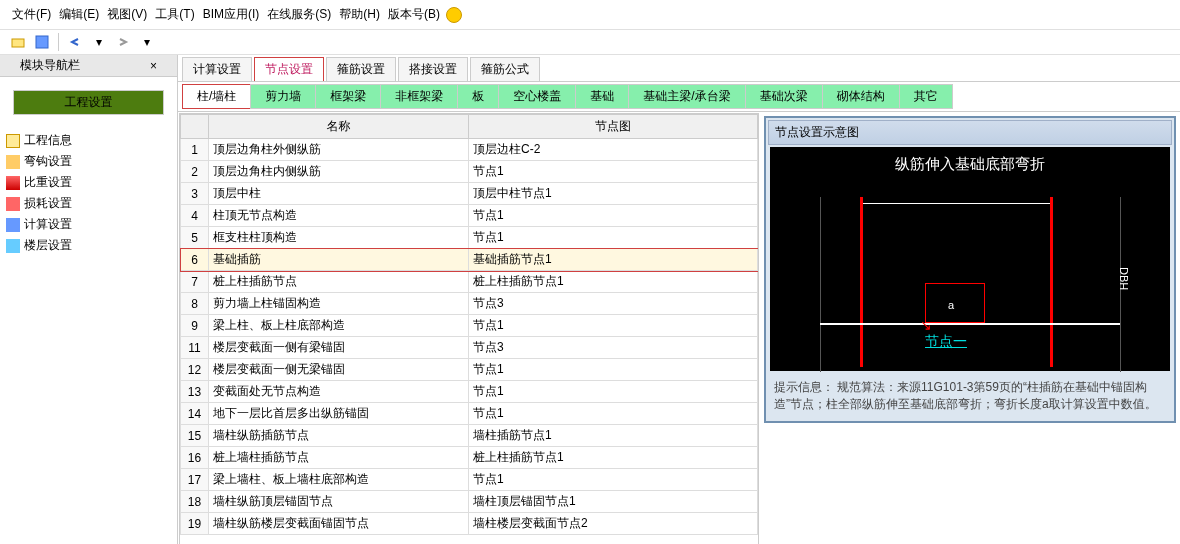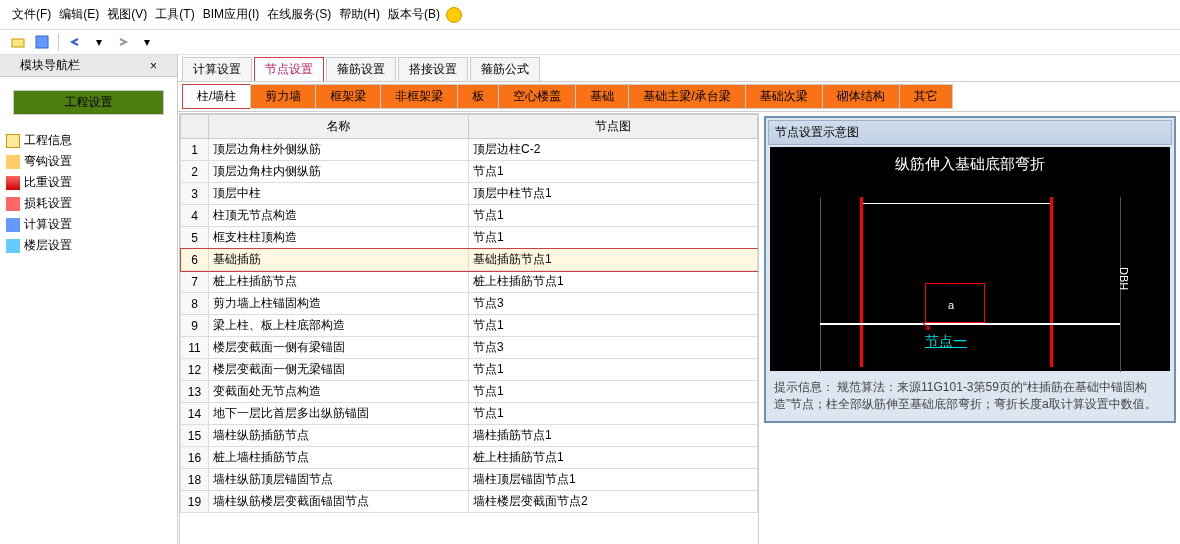--- a/index.html
+++ b/index.html
@@ -28,21 +28,21 @@
 .ti-5 { background: #6699ff; }
 .ti-6 { background: #66ccff; }
 
 .right-area { flex: 1; display: flex; flex-direction: column; }
 
 .tabs1 { display: flex; border-bottom: 1px solid #ccc; padding: 2px 4px 0; gap: 2px; }
 .tab { padding: 3px 10px; border: 1px solid #ccc; border-bottom: none; background: #f5f5f5; cursor: pointer; }
 .tab.active { background: #fff; border-color: #d04040; color: #be185d; }
 
 .tabs2 { display: flex; padding: 2px 4px; gap: 0; border-bottom: 1px solid #ccc; flex-wrap: wrap; }
-.tab2 { padding: 3px 14px; border: 1px solid #ccc; background: #f97316; cursor: pointer; margin-right: -1px; }
+.tab2 { padding: 3px 14px; border: 1px solid #ccc; background: #86efac; cursor: pointer; margin-right: -1px; }
 .tab2.active { border-color: #d04040; background: #fff; }
 
 .content { flex: 1; display: flex; overflow: hidden; }
 
 .table-wrap { flex: 1; overflow: auto; border: 1px solid #ccc; margin: 1px; }
 table { width: 100%; border-collapse: collapse; }
 th { background: #f0f0f0; border: 1px solid #ccc; padding: 3px; font-weight: normal; text-align: center; }
 td { border: 1px solid #ddd; padding: 2px 4px; height: 18px; }
 td.rownum { text-align: center; background: #f8f8f8; width: 28px; }
 tr.selected td { background: #fff8e0; }
@@ -247,20 +247,25 @@
                 <td class="rownum">15</td>
     <td class="name-col">墙柱纵筋插筋节点</td>
     <td>墙柱插筋节点1</td>
               </tr>
               <tr>
                 <td class="rownum">16</td>
     <td class="name-col">桩上墙柱插筋节点</td>
     <td>桩上柱插筋节点1</td>
               </tr>
               <tr>
+                <td class="rownum">17</td>
+    <td class="name-col">梁上墙柱、板上墙柱底部构造</td>
+    <td>节点1</td>
+              </tr>
+              <tr>
                 <td class="rownum">18</td>
     <td class="name-col">墙柱纵筋顶层锚固节点</td>
     <td>墙柱顶层锚固节点1</td>
               </tr>
               <tr>
                 <td class="rownum">19</td>
     <td class="name-col">墙柱纵筋楼层变截面锚固节点</td>
     <td>墙柱楼层变截面节点2</td>
               </tr>
             </tbody>

